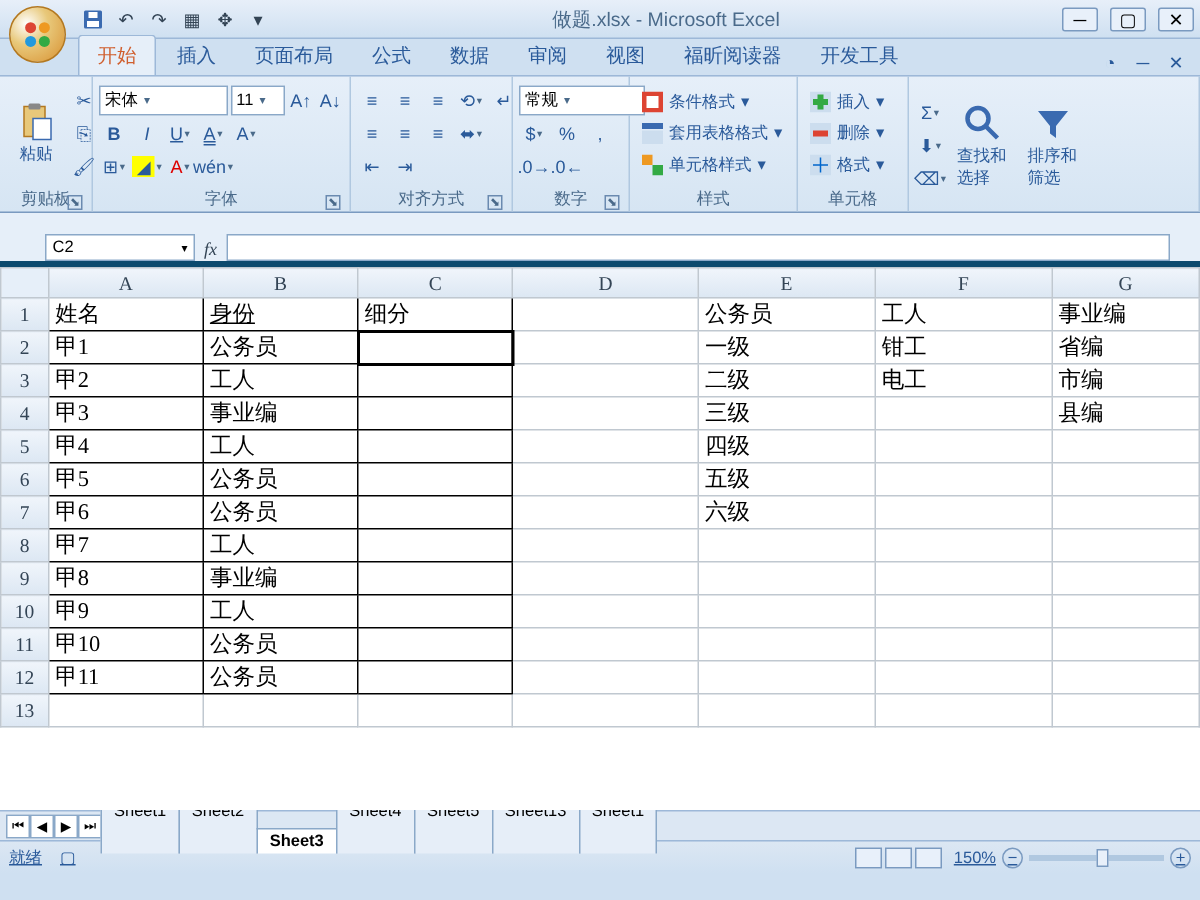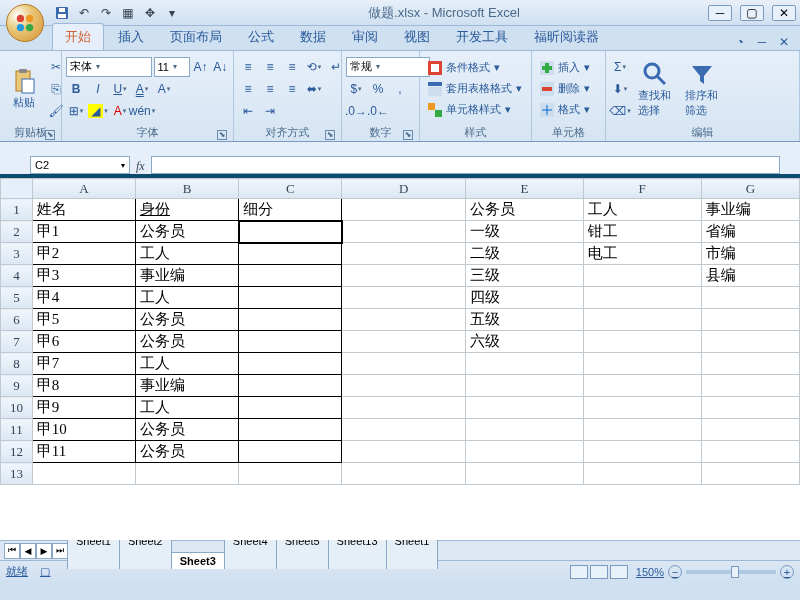--- a/index.html
+++ b/index.html
@@ -116,22 +116,22 @@
 </div>
 
 <div class="tabs">
   <div class="tab active">开始</div>
   <div class="tab">插入</div>
   <div class="tab">页面布局</div>
   <div class="tab">公式</div>
   <div class="tab">数据</div>
   <div class="tab">审阅</div>
   <div class="tab">视图</div>
+  <div class="tab">福昕阅读器</div>
   <div class="tab">开发工具</div>
-  <div class="tab">福昕阅读器</div>
   <div class="tab-help">
     <span>◔</span>
     <span>─</span>
     <span>✕</span>
   </div>
 </div>
 
 <div class="ribbon">
 
   <div class="group" style="width:62px">
@@ -301,21 +301,20 @@
 选择</span>
       </div>
       <div class="big-btn">
         <svg class="ico" viewBox="0 0 28 28">
             <path d="M4 6h20l-8 10v8l-4-3v-5z" fill="#3a6ab0"></path>
           </svg>
         <span class="lbl" style="white-space:pre">排序和
 筛选</span>
       </div>
     </div>
-    <div class="group-label">编辑</div>
   </div>
 </div>
 
 <div class="namebox-bar">
   <div class="namebox">
       <span>C2</span>
       <span class="arr">▾</span>
     </div>
   <span class="fx">fx</span>
   <div class="formula-bar"></div>

